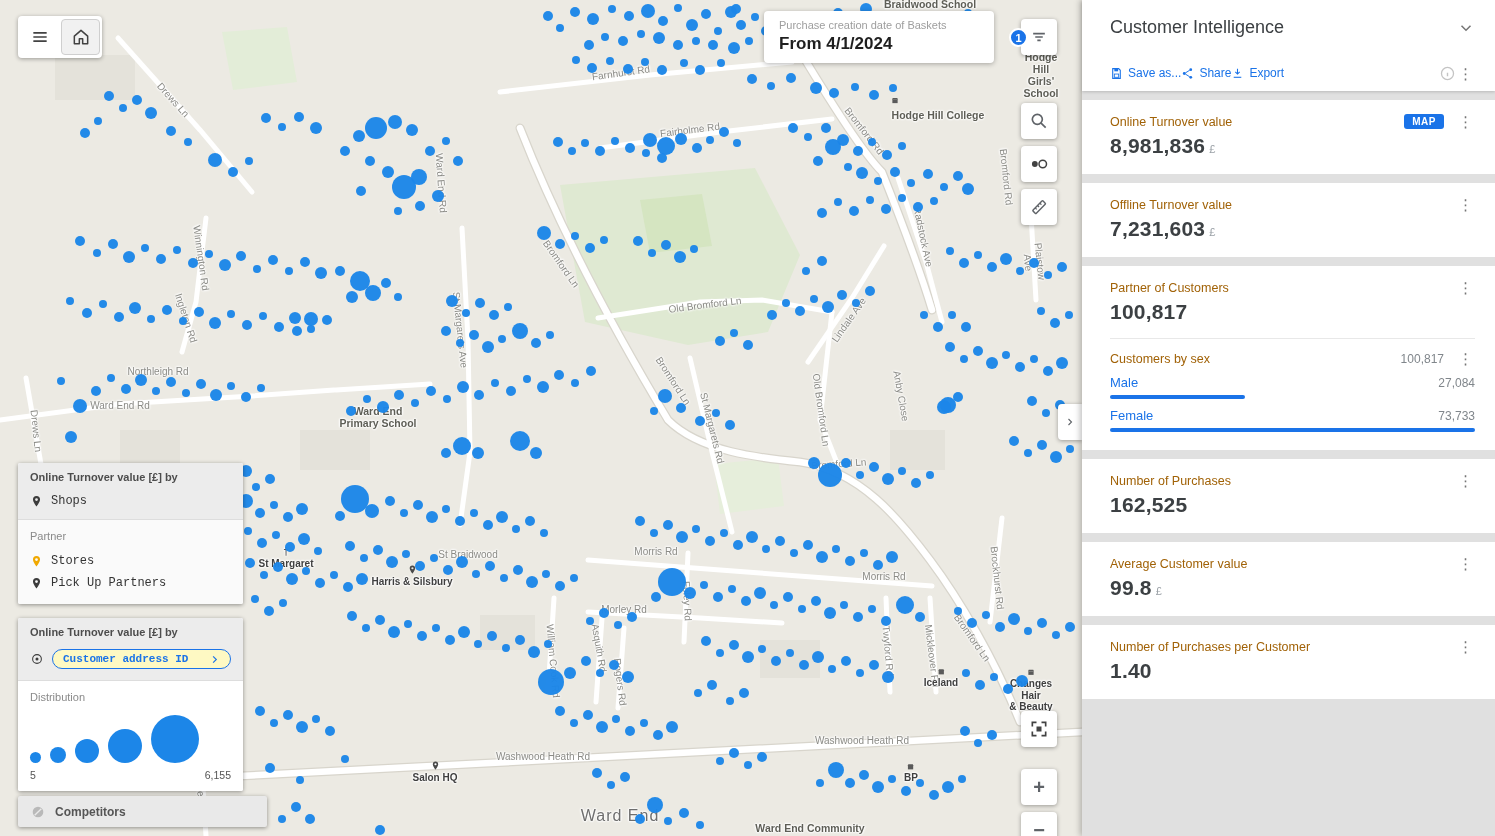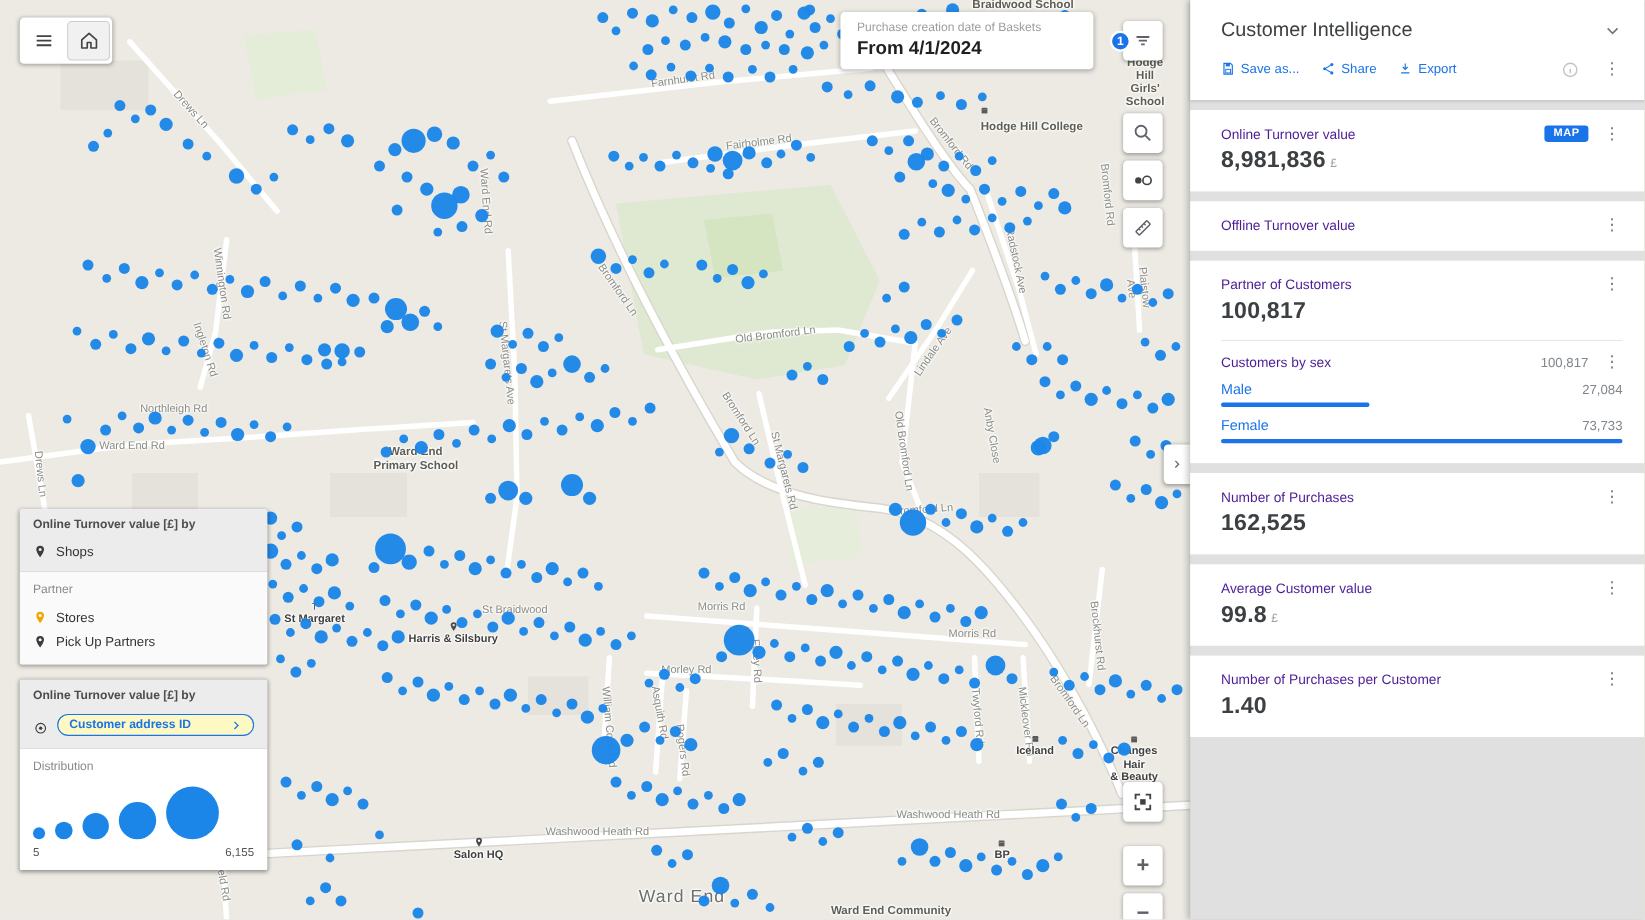--- a/index.html
+++ b/index.html
@@ -39,47 +39,47 @@
   .zoomtxt{font-size:20px;color:#5f6368;font-weight:bold;}
 
   
   .panel{position:absolute;left:18px;width:225px;background:#fff;border-radius:2px;
          box-shadow:0 1px 4px rgba(0,0,0,.4);overflow:hidden;}
   .p1{top:463px;}
   .p2{top:618px;}
   .p3{top:796px;height:31px;display:flex;align-items:center;gap:9px;padding:0 12px;background:#e9e9e9;}
   .phead{background:#ececec;padding:8px 12px 7px;border-bottom:1px solid #ddd;}
   .ptitle{font-size:11px;font-weight:bold;color:#4d4d4d;margin-bottom:7px;}
-  .prow{display:flex;align-items:flex-end;gap:8px;font-size:12px;color:#333;padding:4px 0;}
+  .prow{display:flex;align-items:center;gap:8px;font-size:12px;color:#333;padding:4px 0;font-family:Liberation Mono, monospace;}
   .pbody{padding:8px 12px 10px;background:#fafafa;}
   .psub{font-size:11px;color:#8a8a8a;margin:2px 0 8px;}
   .pill{flex:1;display:flex;align-items:center;justify-content:space-between;border:1.5px solid #1a73e8;
         color:#1a73e8;background:#fef9c3;border-radius:12px;font-size:11px;font-weight:bold;
         padding:3px 10px;cursor:pointer;font-family:inherit;}
   .bubbles{display:flex;align-items:flex-end;gap:9px;height:52px;margin:4px 0 6px;}
   .bubble{background:#1c86e8;border-radius:50%;}
   .minmax{display:flex;justify-content:space-between;font-size:10.5px;color:#555;}
   .p3 span.cmplabel{font-size:12px;font-weight:bold;color:#555;}
 
   
   .sidebar{position:absolute;left:1082px;top:0;width:413px;height:836px;background:#e0e0e0;
            box-shadow:-2px 0 6px rgba(0,0,0,.25);}
   .sb-top{background:#fff;padding:0 20px 0 28px;position:relative;z-index:2;box-shadow:0 1px 3px rgba(0,0,0,.18);}
   .sb-titlerow{height:55px;display:flex;align-items:center;justify-content:space-between;}
   .sb-titlerow h1{margin:0;font-size:18px;font-weight:500;color:#3c4043;}
   .chev{color:#757575;cursor:pointer;display:flex;}
-  .sb-toolbar{height:36px;display:flex;align-items:flex-start;gap:20px;}
+  .sb-toolbar{height:36px;display:flex;align-items:center;}
   .linkbtn{display:flex;align-items:center;gap:5px;background:none;border:none;color:#1a73e8;
            font-size:12px;cursor:pointer;padding:0;font-family:inherit;}
   .tb-spacer{flex:1;}
   .tb-icon{color:#bdbdbd;display:flex;cursor:pointer;}
   .kebab{color:#757575;font-size:15px;cursor:pointer;line-height:1;padding:0 2px;}
   .card{background:#fff;margin-top:9px;padding:14px 20px 16px 28px;}
   .cardhead{display:flex;align-items:center;}
-  .clabel{font-size:12.5px;color:#4c1d95;flex:1;}
+  .clabel{font-size:12.5px;color:#a16207;flex:1;}
   .ctotal{font-size:12px;color:#80868b;margin-right:12px;}
   .mapbadge{background:#1a73e8;color:#fff;font-size:10px;font-weight:bold;letter-spacing:.5px;
             padding:2px 8px;border-radius:3px;margin-right:12px;}
   .cval{margin-top:5px;font-size:21px;font-weight:bold;color:#3c4043;letter-spacing:.2px;}
   .unit{font-size:11px;font-weight:normal;color:#9aa0a6;margin-left:4px;}
   .divider{height:1px;background:#e8e8e8;margin:14px 0 12px;}
   .sexrow{display:flex;align-items:center;justify-content:space-between;margin-top:9px;}
   .sexname{font-size:13px;color:#1a73e8;}
   .sexval{font-size:12px;color:#80868b;}
   .bar{height:4px;background:#1a73e8;border-radius:2px;margin:5px 0 2px;}
@@ -839,20 +839,27 @@
           <span class="bubble" style="width: 34px; height: 34px;"></span>
           <span class="bubble" style="width: 48px; height: 48px;"></span>
         </div>
       <div class="minmax">
         <span>5</span>
         <span>6,155</span>
       </div>
     </div>
   </div>
 
+  <div class="panel p3">
+    <svg class="ic" width="16" height="16" viewBox="0 0 24 24">
+        <circle cx="12" cy="12" r="8" fill="#b9b9b9"></circle>
+        <path d="M7 17 L17 7" stroke="#e9e9e9" stroke-width="2"></path>
+      </svg>
+    <span class="cmplabel">Competitors</span>
+  </div>
 </div>
 
 <aside class="sidebar">
   <div class="sb-top">
     <div class="sb-titlerow">
       <h1>Customer Intelligence</h1>
       <span class="chev">
         <svg class="ic" width="18" height="18" viewBox="0 0 24 24">
             <path d="M6 9l6 6 6-6" fill="none" stroke="#757575" stroke-width="2"></path>
           </svg>
@@ -903,20 +910,23 @@
     <div class="cval">
       <span>8,981,836</span><span class="unit">£</span>
     </div>
   </section>
 
   <section class="card">
     <div class="cardhead">
       <span class="clabel">Offline Turnover value</span>
       <span class="kebab">⋮</span>
     </div>
+    <div class="cval">
+      <span>7,231,603</span><span class="unit">£</span>
+    </div>
   </section>
 
   <section class="card">
     <div class="cardhead">
       <span class="clabel">Partner of Customers</span>
       <span class="kebab">⋮</span>
     </div>
     <div class="cval">
       <span>100,817</span>
     </div>

